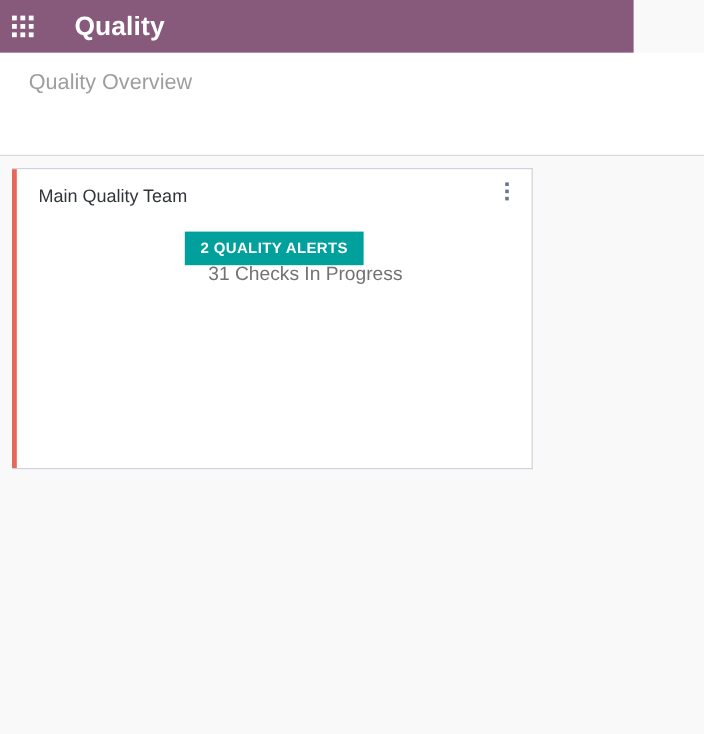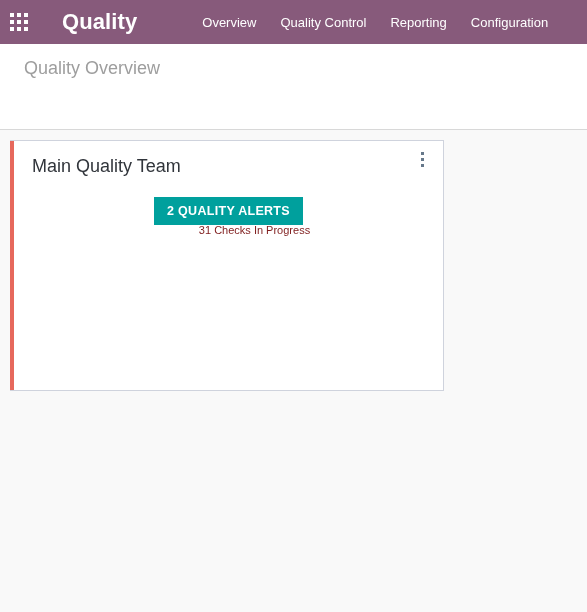--- a/index.html
+++ b/index.html
@@ -12,21 +12,21 @@
     overflow: hidden;
     background: #f9f9f9;
     font-family: "Liberation Sans", sans-serif;
     -webkit-font-smoothing: antialiased;
   }
 
   
   .navbar {
     position: absolute;
     top: 0; left: 0;
-    width: 587px;
+    width: 528px;
     height: 44px;
     background: #875a7b;
     display: flex;
     align-items: center;
     box-sizing: border-box;
   }
   .apps-toggle {
     width: 38px;
     height: 44px;
     display: flex;
@@ -122,21 +122,21 @@
     height: 100%;
     background: #e6685c;
   }
   .card-body {
     position: absolute;
     left: 4px; top: 0; right: 0; bottom: 0;
     padding: 14px 18px 0 18px;
     box-sizing: border-box;
   }
   .card-title {
-    font-size: 18px;
+    font-size: 15px;
     color: #31353b;
     line-height: 1.25;
     margin: 0;
     font-weight: normal;
     white-space: nowrap;
   }
   .card-menu {
     position: absolute;
     top: 7px;
     right: 12px;
@@ -170,22 +170,22 @@
     padding: 8px 13px;
     line-height: 1;
     border: none;
     border-radius: 0;
     white-space: nowrap;
     cursor: pointer;
     font-family: "Liberation Sans", sans-serif;
   }
   .checks-link {
     margin-left: 52px;
-    color: #7f1d1d;
-    font-size: 11px;
+    color: #737373;
+    font-size: 16px;
     line-height: 1;
     text-decoration: none;
     white-space: nowrap;
     cursor: pointer;
   }
 </style>
 </head>
 <body>
 
 <div class="navbar">
@@ -199,26 +199,20 @@
         <i></i>
         <i></i>
       <i></i>
         <i></i>
         <i></i>
     </div>
   </div>
 
   <div class="brand">Quality</div>
 
-  <div class="menu-items">
-    <div class="menu-item">Overview</div>
-    <div class="menu-item">Quality Control</div>
-    <div class="menu-item">Reporting</div>
-    <div class="menu-item">Configuration</div>
-  </div>
 
 </div>
 
 <div class="control-panel">
   <div class="breadcrumb">Quality Overview</div>
 </div>
 
 <div class="content">
 
   <div class="kanban-card">

